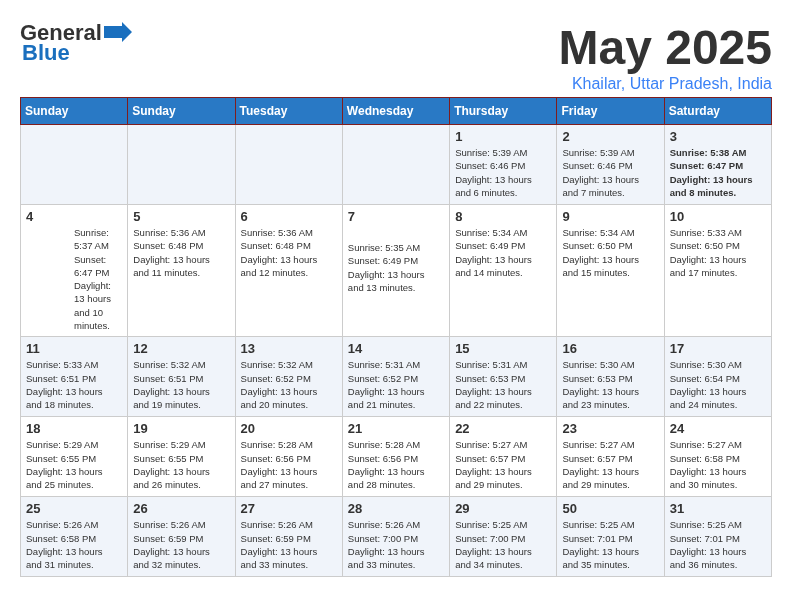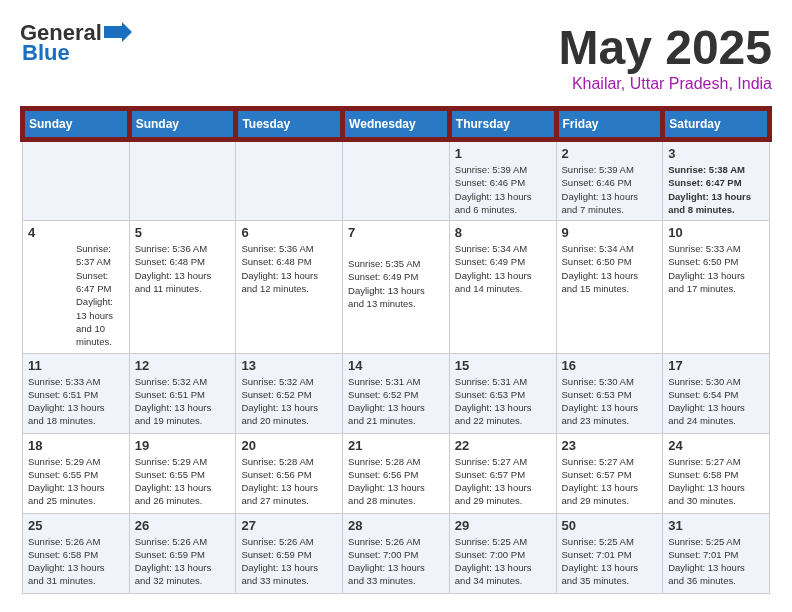--- a/index.html
+++ b/index.html
@@ -7,44 +7,44 @@
       font-family: Arial, sans-serif;
       background: #fff;
       width: 792px;
       min-height: 612px;
       padding: 20px;
     }
     .header {
       display: flex;
       justify-content: space-between;
       align-items: flex-start;
-      margin-bottom: 13px;
+      margin-bottom: 4px;
     }
     .logo {
       display: flex;
       flex-direction: column;
       align-items: flex-start;
     }
     .title-section { text-align: right; }
     .title-section h1 { font-size: 48px; color: #333; font-weight: bold; }
-    .title-section h2 { font-size: 16px; color: #a21caf; font-weight: normal; }
+    .title-section h2 { font-size: 16px; color: #3b82f6; font-weight: normal; }
 
     table {
       width: 100%;
       border-collapse: collapse;
       table-layout: fixed;
     }
     thead tr th {
       background-color: #2979c5;
       color: white;
       font-size: 12px;
       font-weight: bold;
       padding: 6px 4px;
       text-align: left;
-      border: 5px solid #7f1d1d;
+      border: 1px solid #7f1d1d;
     }
     tbody tr td {
       border: 1px solid #ccc;
       vertical-align: top;
       padding: 4px 5px;
       font-size: 10px;
       color: #333;
       height: 80px;
       background: #fff;
     }

